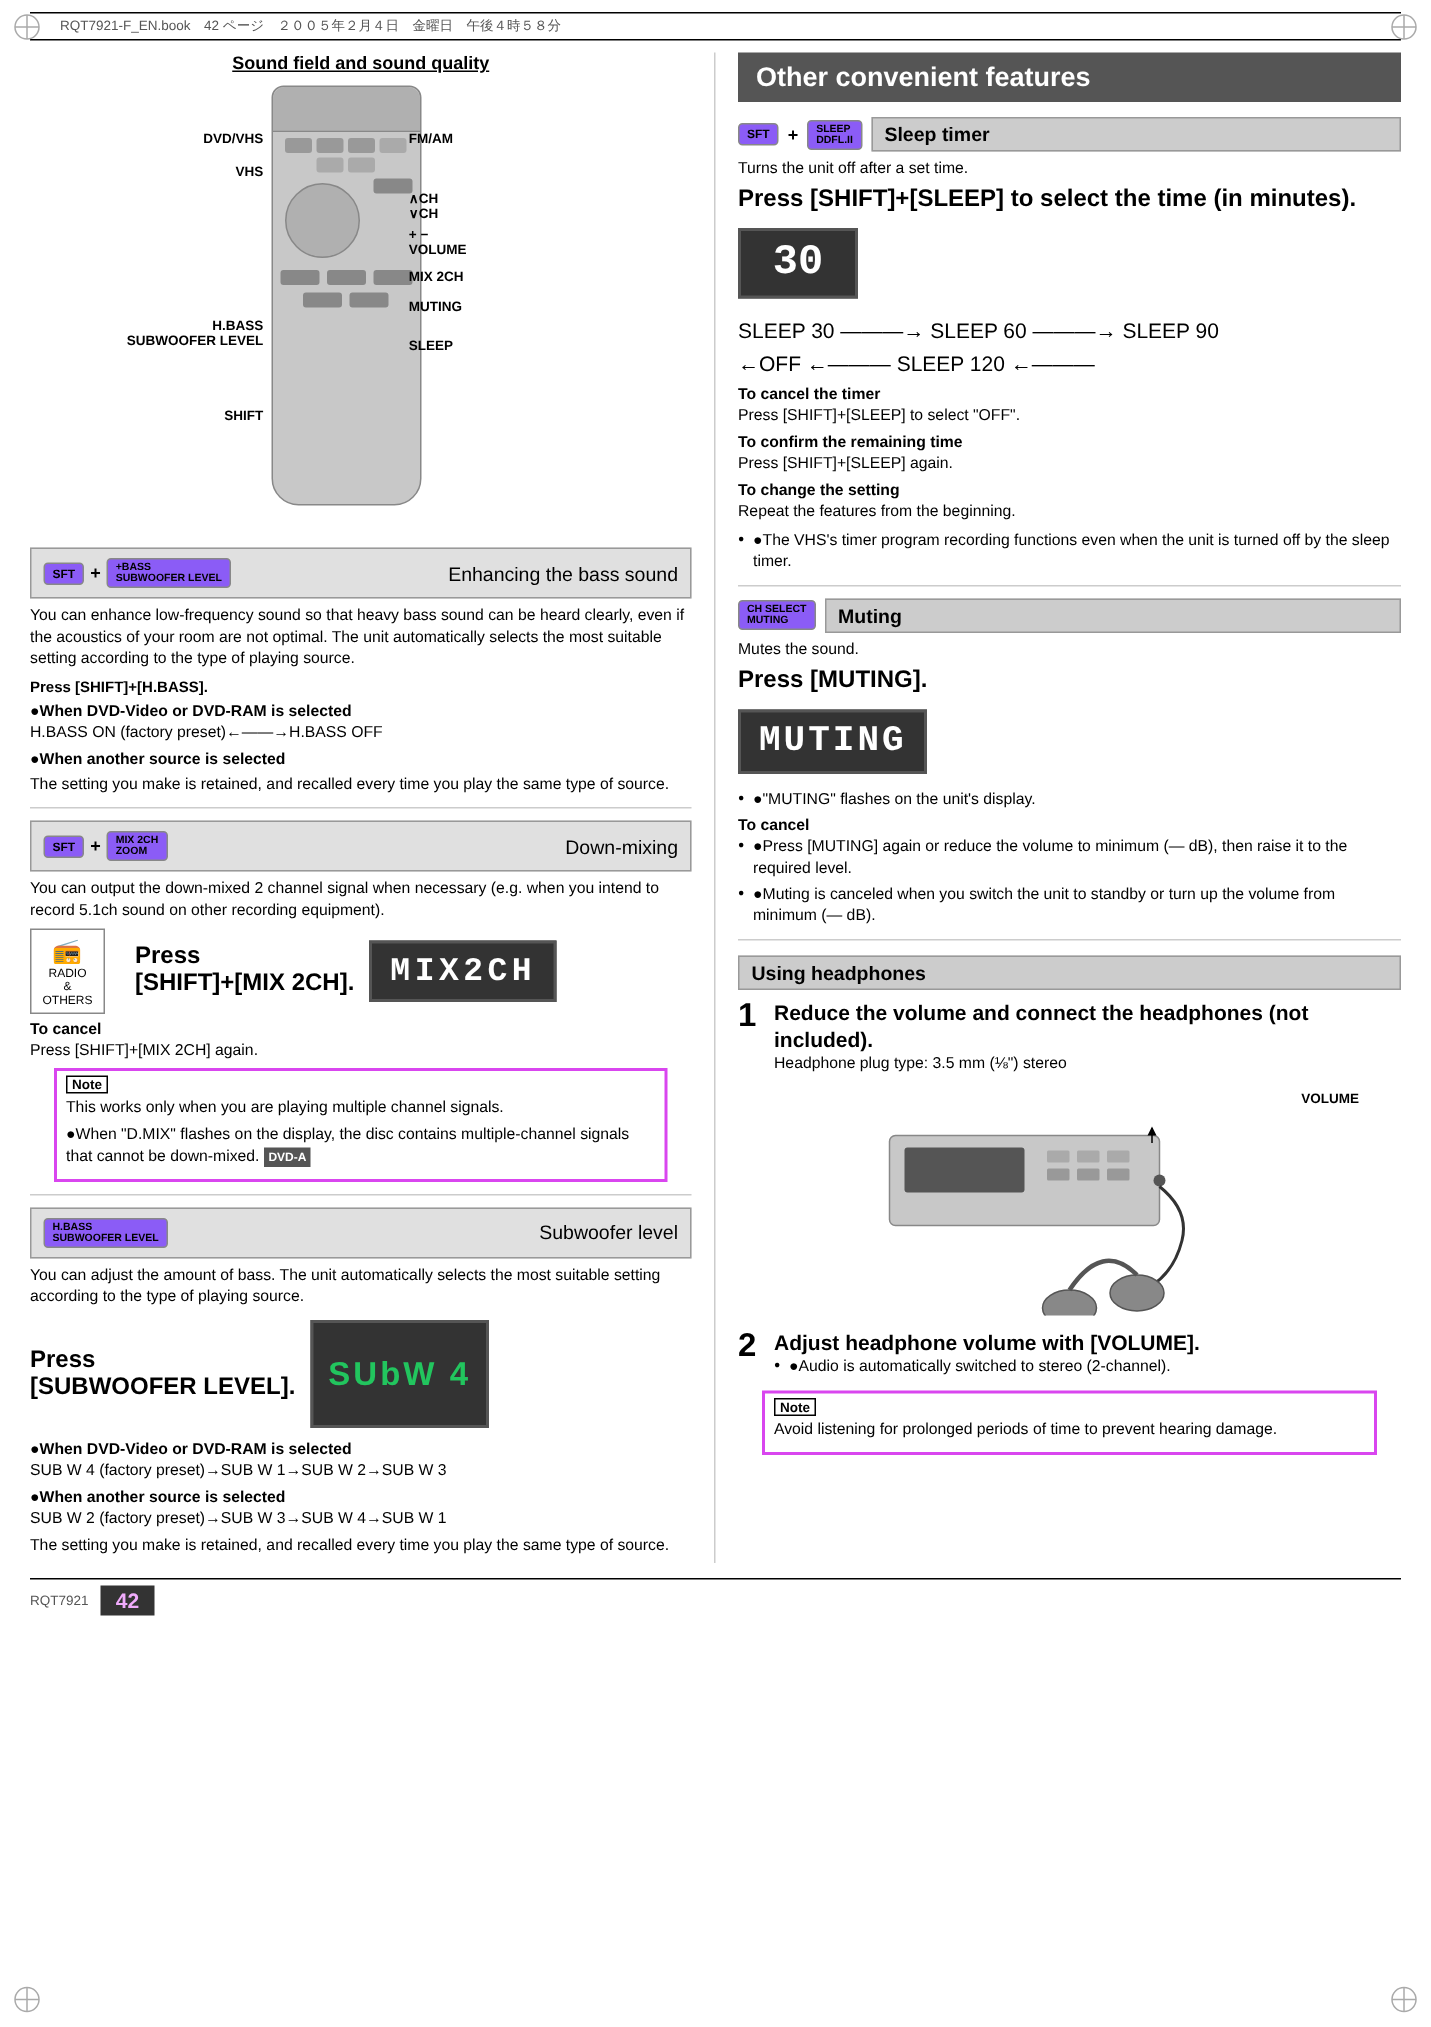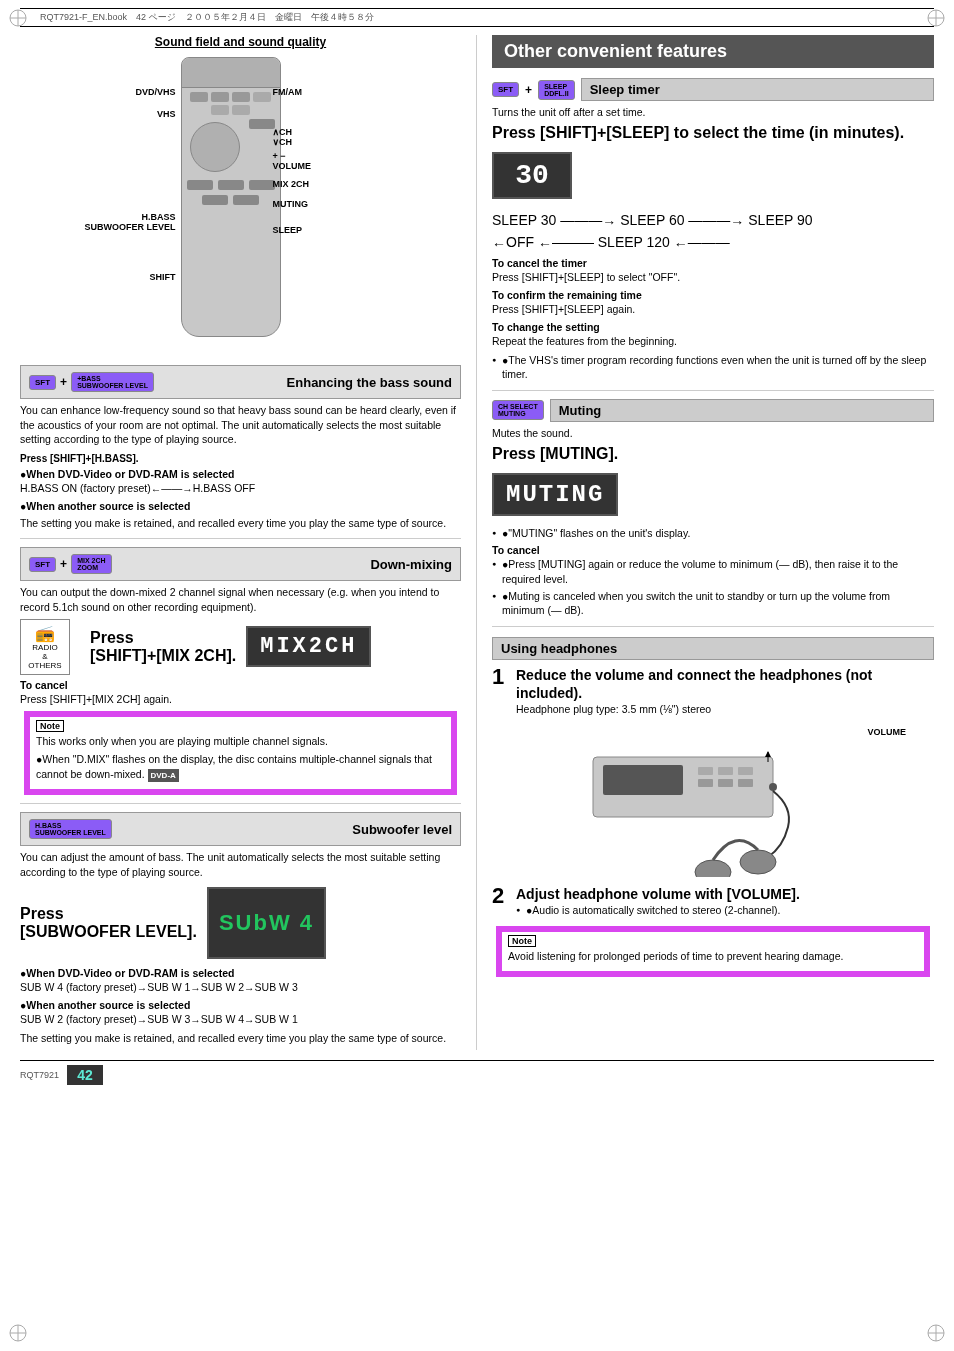--- a/index.html
+++ b/index.html
@@ -60,21 +60,21 @@
     
     .feature-box {
       background: #e0e0e0;
       border: 1px solid #999;
       padding: 4px 8px;
       display: flex;
       align-items: center;
       margin: 8px 0 4px 0;
     }
     .feature-box .feature-title {
-      font-weight: bold;
+      font-weight: normal;
       font-size: 13px;
       flex: 1;
       text-align: right;
     }
 
     
     .right-main-header {
       background: #555;
       color: #fff;
       font-size: 18px;
@@ -141,23 +141,23 @@
     
     .sub-label {
       font-weight: bold;
       font-size: 10.5px;
       margin-top: 4px;
       margin-bottom: 1px;
     }
 
     
     .note-box {
-      border: 6px solid #d946ef;
+      border: 2px solid #d946ef;
       padding: 3px 6px;
-      margin: 4px 4px;
+      margin: 4px 16px;
       font-size: 10px;
     }
     .note-label {
       font-weight: bold;
       font-size: 9px;
       border: 1px solid #000;
       display: inline-block;
       padding: 0 3px;
       margin-bottom: 2px;
     }
@@ -247,21 +247,21 @@
     
     .bottom-bar {
       border-top: 1px solid #000;
       margin: 10px 20px 0 20px;
       padding-top: 4px;
       display: flex;
       align-items: center;
     }
     .page-num-box {
       background: #333;
-      color: #5eead4;
+      color: #f0abfc;
       font-size: 14px;
       font-weight: bold;
       padding: 2px 8px;
       min-width: 36px;
       text-align: center;
     }
     .model-num {
       font-size: 9px;
       color: #555;
       margin-right: 8px;

